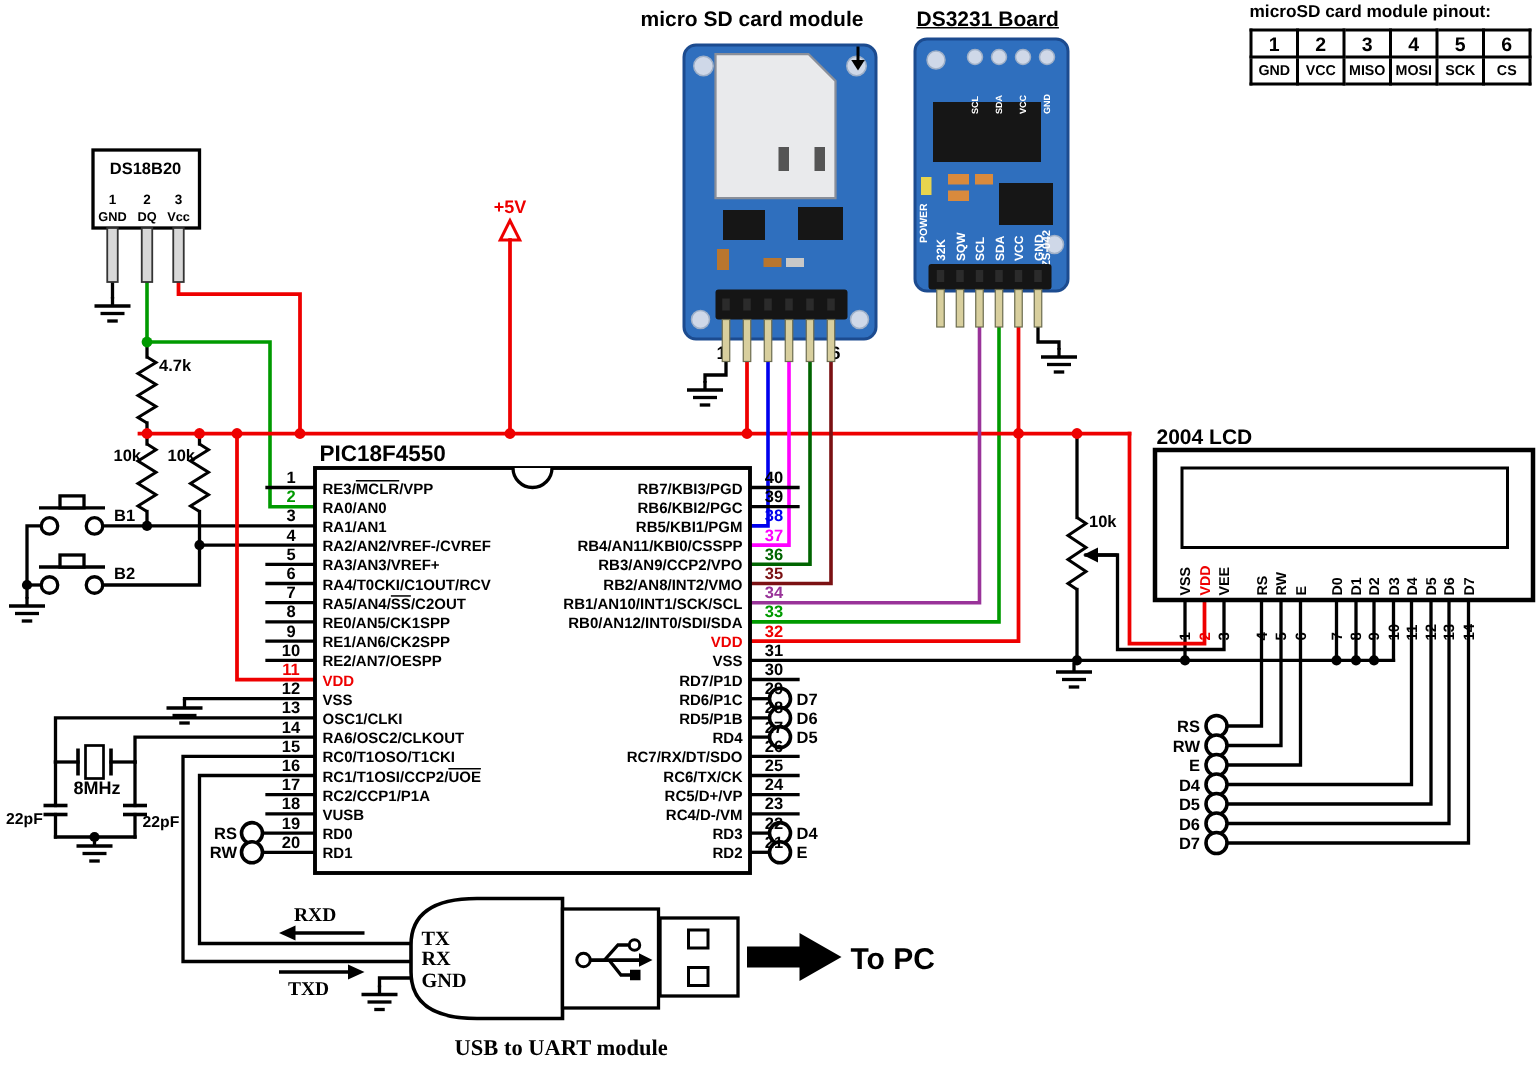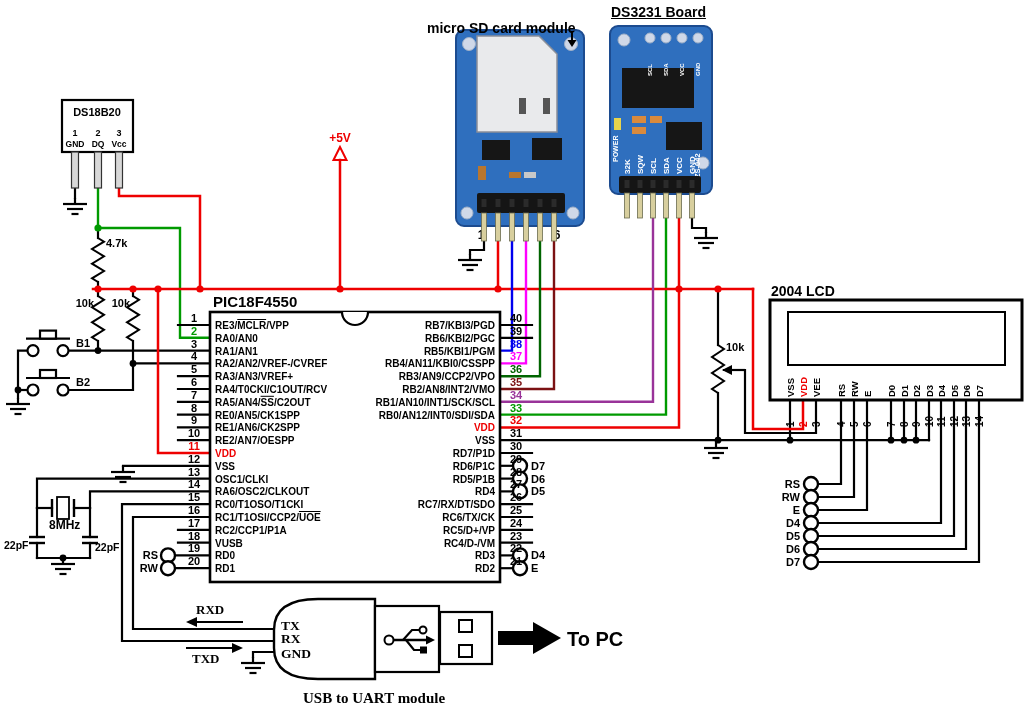--- a/index.html
+++ b/index.html
@@ -1,20 +1,20 @@
 <!DOCTYPE html>
 <html><head>
 <meta charset="utf-8">
 <style>
   html,body{margin:0;padding:0;background:#fff;width:1024px;height:711px;overflow:hidden;
     font-family:"Liberation Sans",sans-serif;}
   #stage{position:relative;width:1024px;height:711px;background:#fff;}
   #schematic{position:absolute;left:0;top:0;}
   .hdr{position:absolute;font-weight:bold;font-size:14px;color:#000;white-space:nowrap;}
-  #title-sd{left:427px;top:20px;}
+  #title-sd{left:427px;top:4px;}
   #title-ds3231{left:611px;top:4px;text-decoration:underline;}
   #pinout-box{position:absolute;left:833px;top:2px;}
   #pinout-title{font-weight:bold;font-size:11.5px;margin:0 0 5px 0;white-space:nowrap;}
   #pinout-table{border-collapse:collapse;}
   #pinout-table td{border:2px solid #000;width:27px;height:16px;text-align:center;
      font-weight:bold;padding:0 1px;}
   #pinout-table tr.nums td{font-size:13px;}
   #pinout-table tr.names td{font-size:9.5px;}
   text{font-family:"Liberation Sans",sans-serif;}
   .serif{font-family:"Liberation Serif",serif;}
@@ -491,13 +491,36 @@
       <text x="49" y="529" font-size="12">8MHz</text>
       <text x="4" y="549" font-size="10.5">22pF</text>
       <text x="95" y="551" font-size="10.5">22pF</text>
       <text x="76" y="347" font-size="11">B1</text>
       <text x="76" y="386" font-size="11">B2</text>
     </g>
   </svg>
 
   <div id="title-sd" class="hdr">micro SD card module</div>
   <div id="title-ds3231" class="hdr">DS3231 Board</div>
+  <div id="pinout-box">
+    <div id="pinout-title">microSD card module pinout:</div>
+    <table id="pinout-table">
+      <tbody>
+          <tr class="nums">
+            <td>1</td>
+            <td>2</td>
+            <td>3</td>
+            <td>4</td>
+            <td>5</td>
+            <td>6</td>
+          </tr>
+      <tr class="names">
+            <td>GND</td>
+            <td>VCC</td>
+            <td>MISO</td>
+            <td>MOSI</td>
+            <td>SCK</td>
+            <td>CS</td>
+          </tr>
+    </tbody>
+      </table>
+  </div>
 </div>
 
 </body></html>

